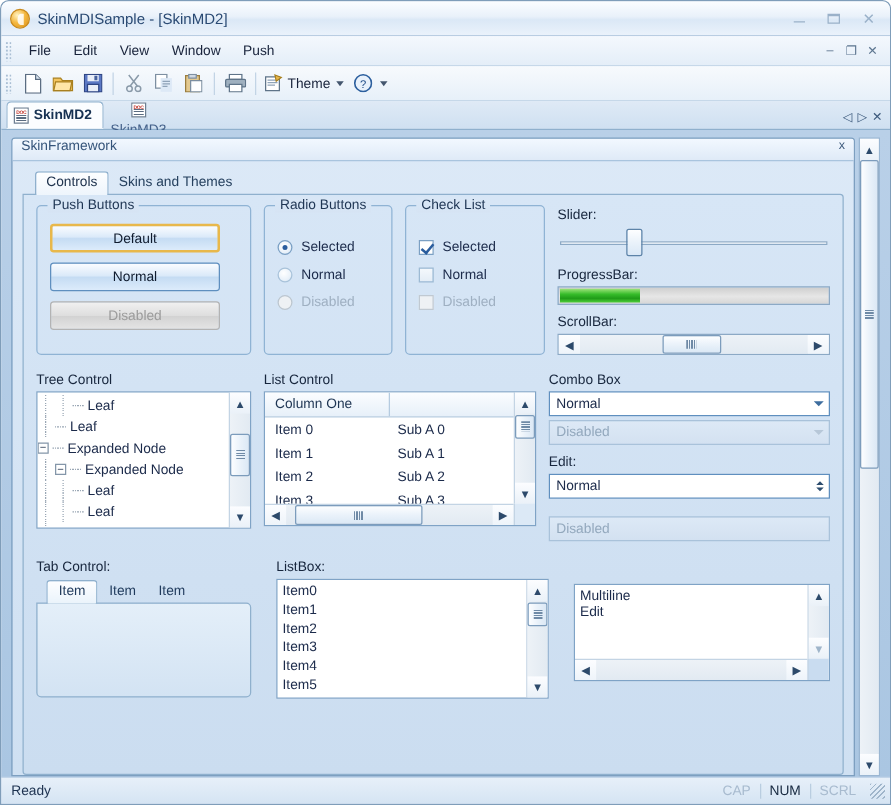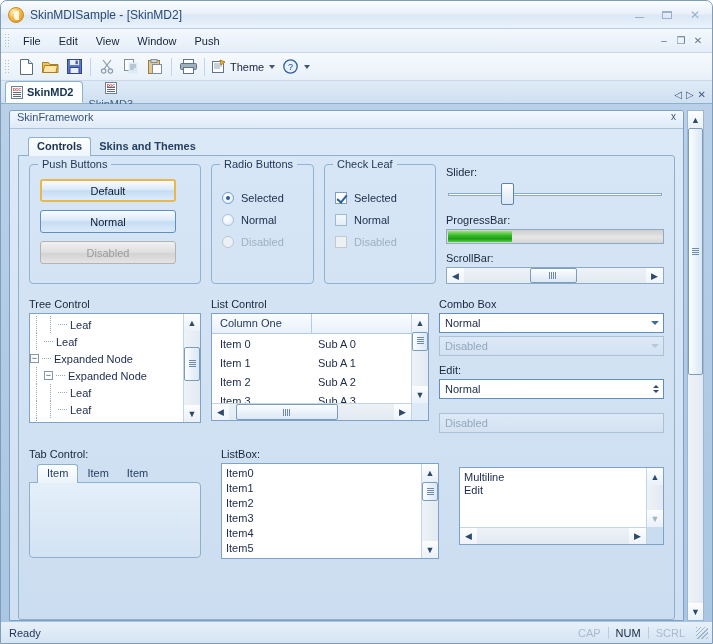--- a/index.html
+++ b/index.html
@@ -159,21 +159,20 @@
   }
   .child-title .x { margin-left:auto; font-size:10px; color:#3d5a7d; padding:0 3px; }
 
   .child-body { flex:1 1 auto; padding:7px 8px 0 8px; display:flex; flex-direction:column; }
 
   
   .inner-tabs { display:flex; align-items:flex-end; height:19px; padding-left:10px; }
   .inner-tab {
     font-size:11px; padding:2px 8px 3px 8px; border-radius:3px 3px 0 0;
     color:#20344f;
-    font-weight:bold;
   }
   .inner-tab.active {
     background: linear-gradient(180deg,#fdfeff 0%,#eef5fc 100%);
     border:1px solid #8fb0cd; border-bottom:none;
     position:relative; z-index:2; margin-bottom:-1px; padding-bottom:4px;
   }
   .inner-tab.inactive { color:#2e4straight; color:#26415f; }
 
   .tabpage {
     flex:1 1 auto;
@@ -570,21 +569,21 @@
                   <span class="radio off"></span>
                   <span>Normal</span>
                 </div>
                 <div class="optrow">
                   <span class="radio dis"></span>
                   <span class="dimtext">Disabled</span>
                 </div>
               </div>
 
               <div class="col-c gb">
-                <span class="gb-title">Check Leaf</span>
+                <span class="gb-title">Check List</span>
                 <div style="height:8px"></div>
                 <div class="optrow">
                   <span class="check on"></span>
                   <span>Selected</span>
                 </div>
                 <div class="optrow">
                   <span class="check off"></span>
                   <span>Normal</span>
                 </div>
                 <div class="optrow">

